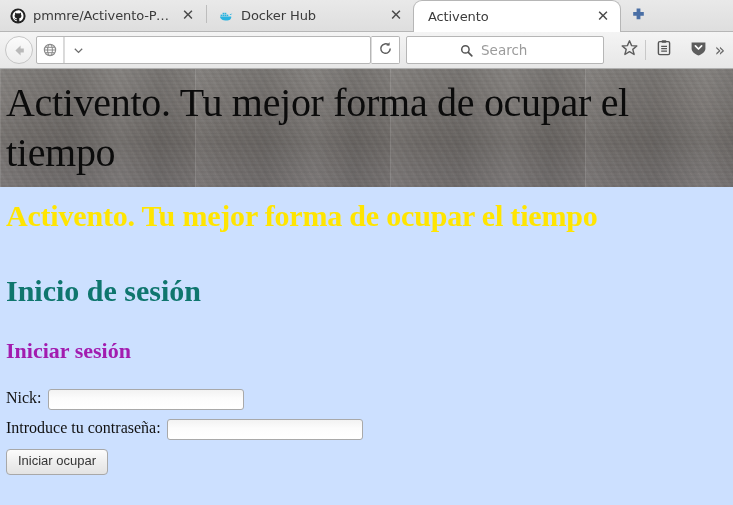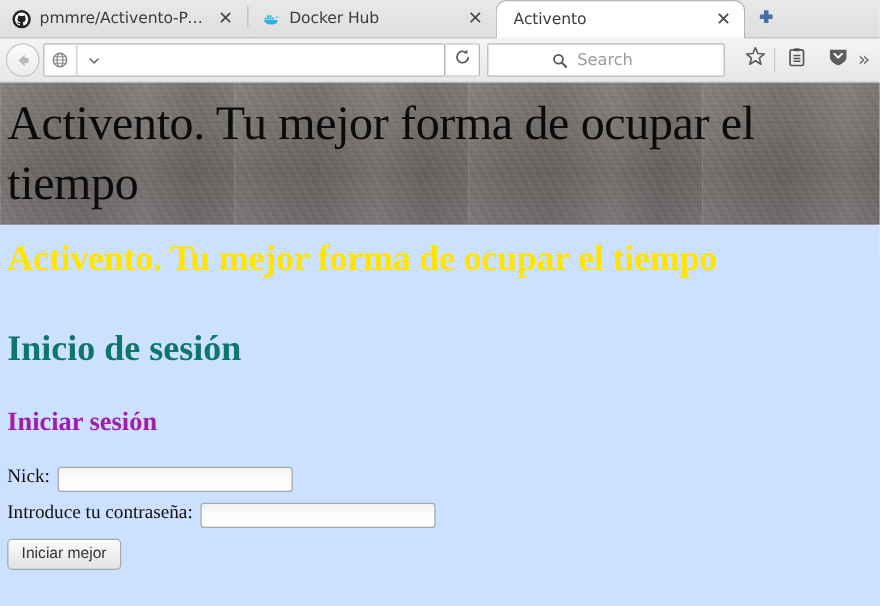--- a/index.html
+++ b/index.html
@@ -485,17 +485,17 @@
 
       <form class="loginform">
         <div class="field-row row-nick">
           <span class="field-label">Nick:</span>
           <input class="text-input input-nick" type="text" value="" placeholder="" style="">
         </div>
         <div class="field-row row-pass">
           <span class="field-label">Introduce tu contraseña:</span>
           <input class="text-input input-pass" type="password" value="" placeholder="" style="">
         </div>
-        <button class="submit-btn" type="submit">Iniciar mejor</button>
+        <button class="submit-btn" type="submit">Iniciar ocupar</button>
       </form>
     </div>
   </div>
 </div>
 
 </body></html>

